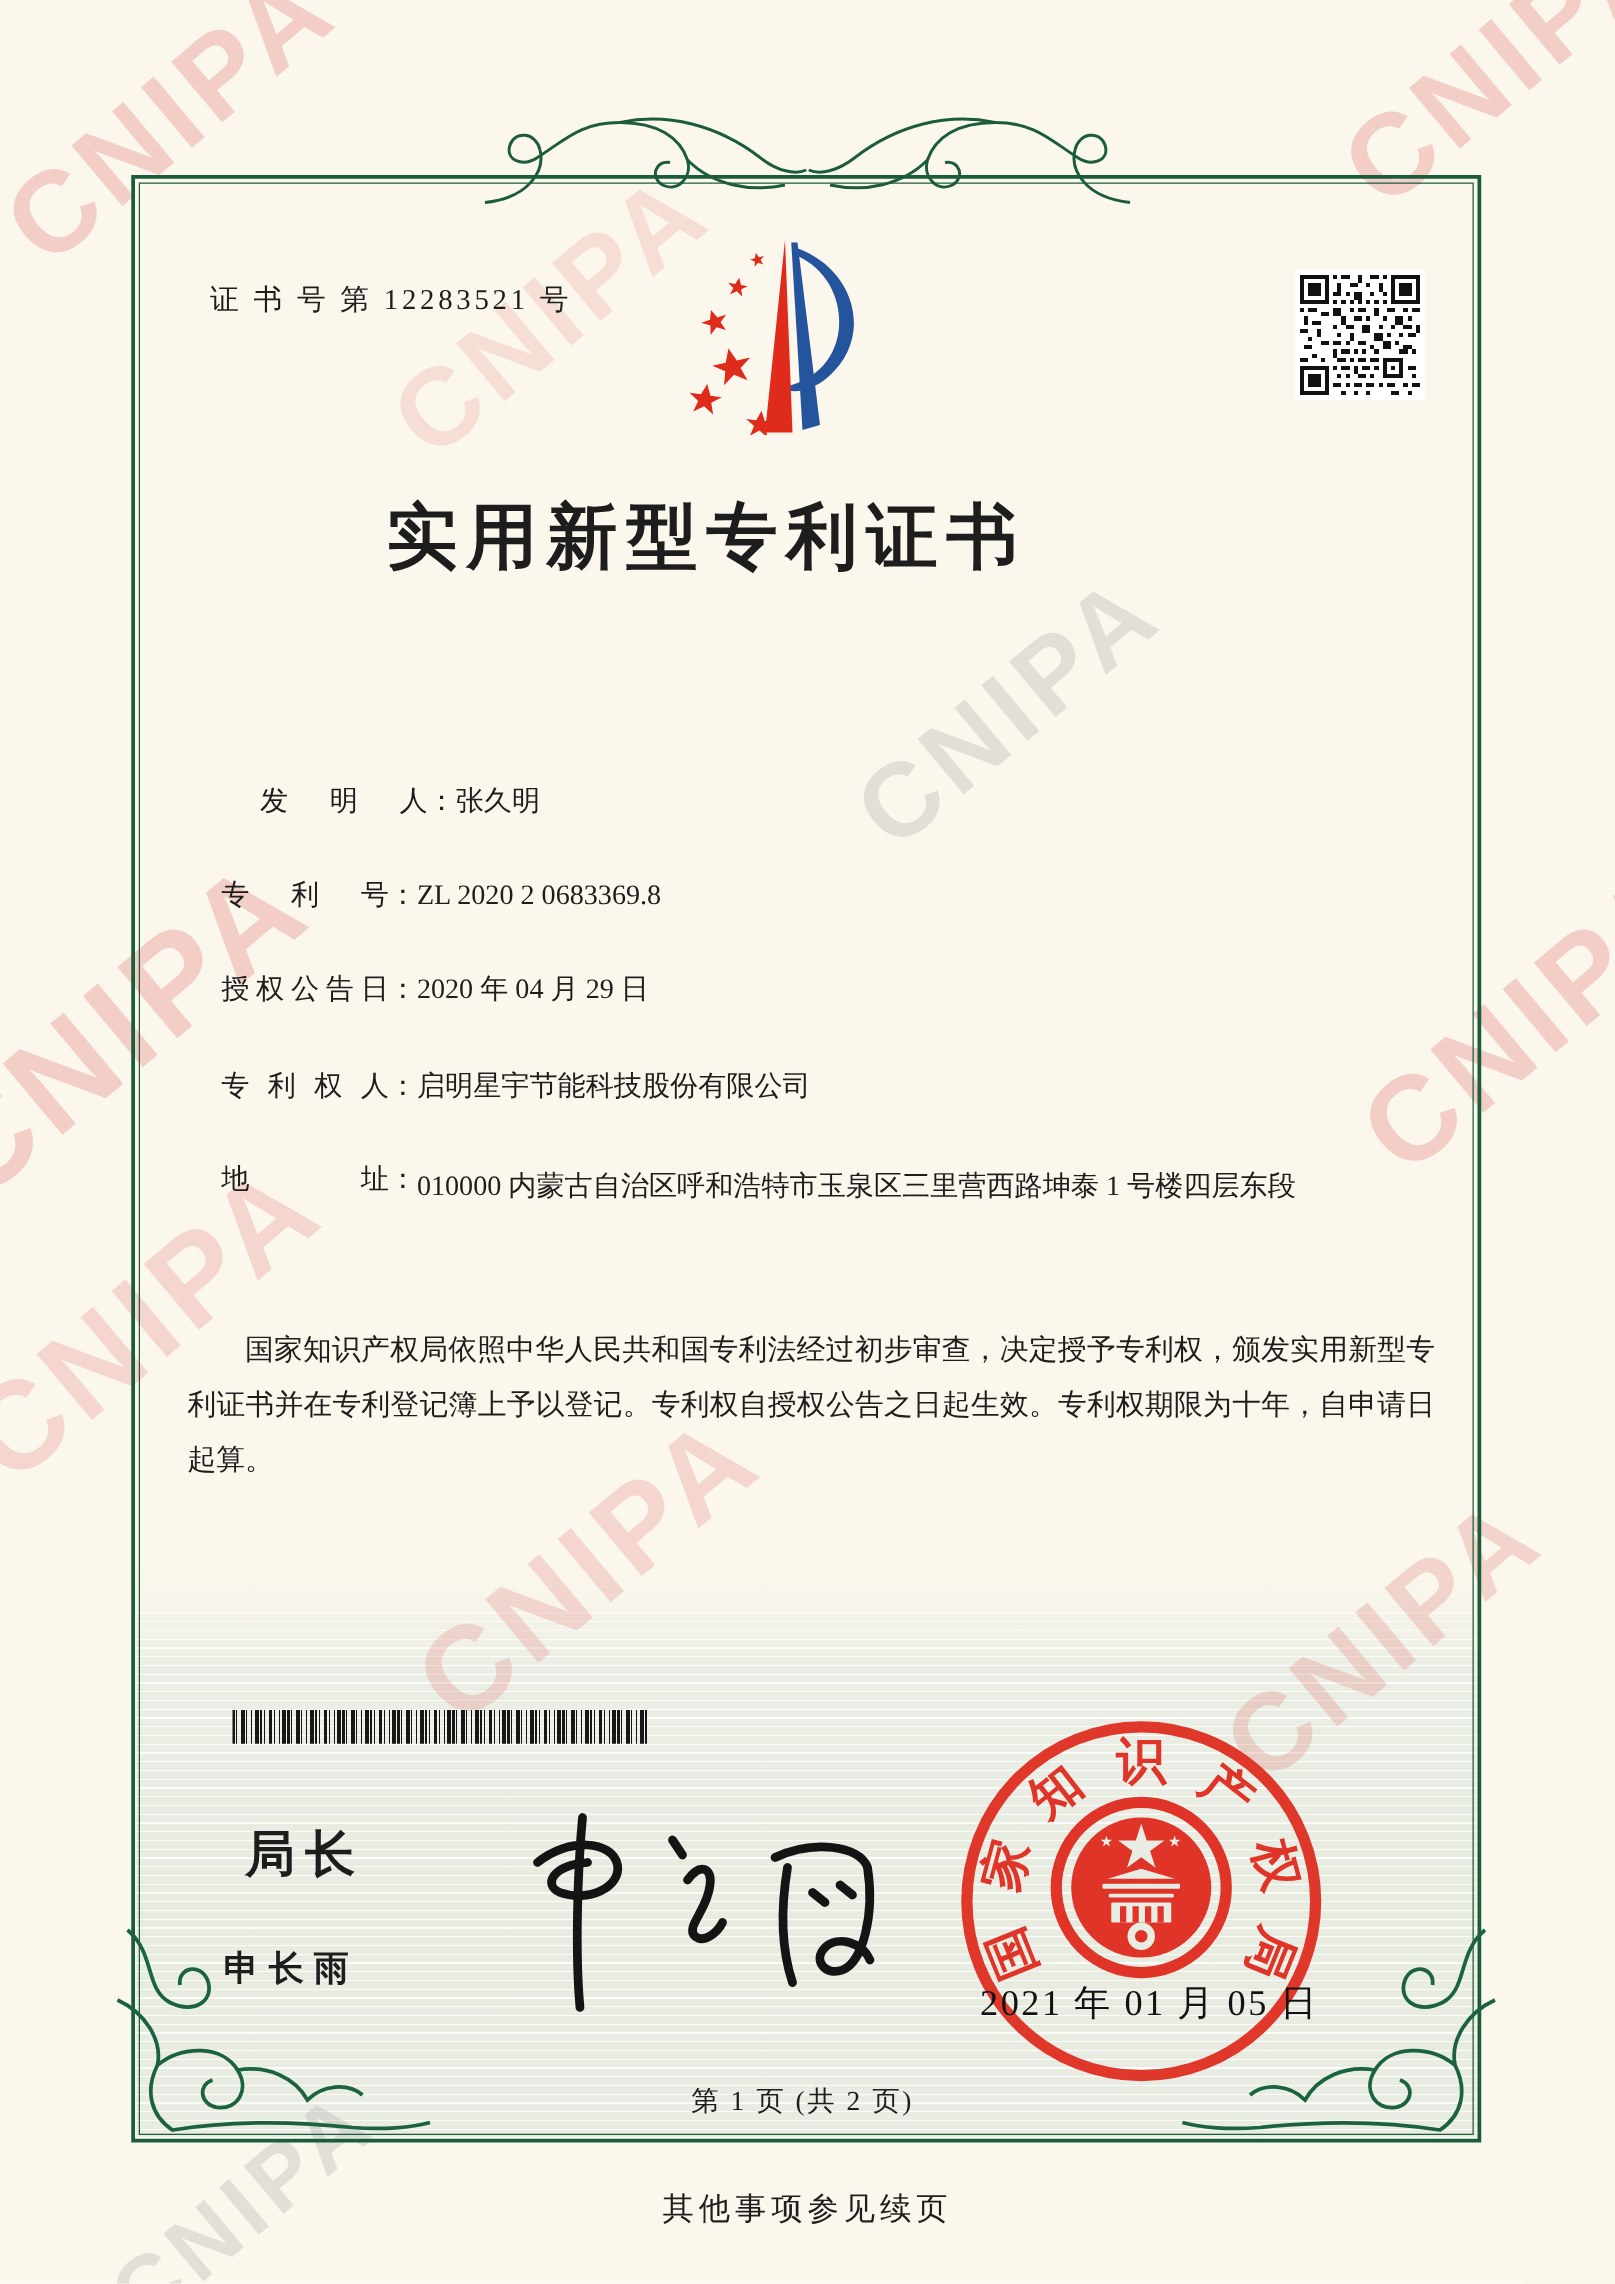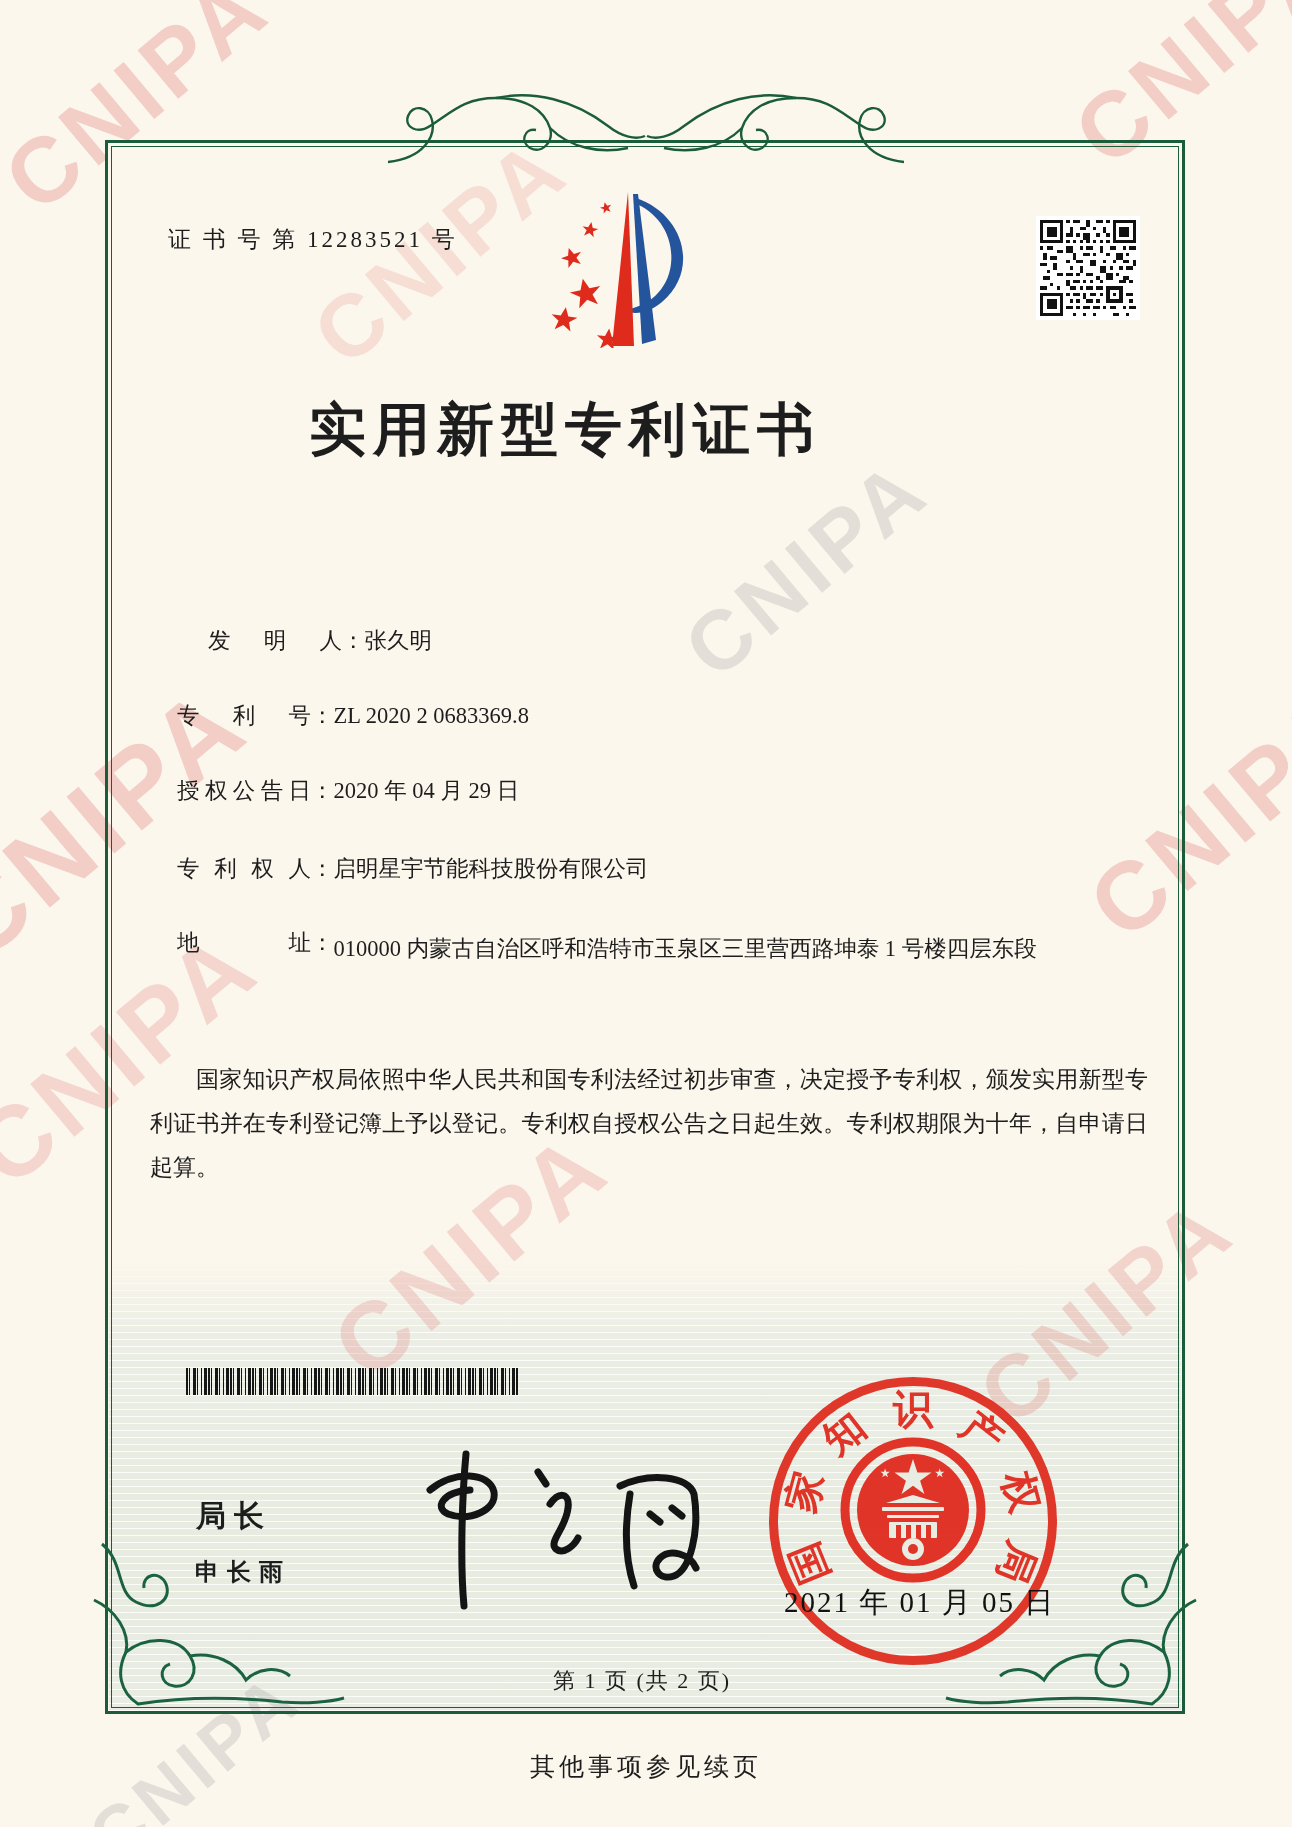--- a/index.html
+++ b/index.html
@@ -50,23 +50,23 @@
 
   
   .barcode{position:absolute;left:186px;top:1368px;width:332px;height:27px;z-index:5;
     background-image:repeating-linear-gradient(90deg,
       #161616 0 2px, rgba(0,0,0,0) 2px 3px,
       #161616 3px 4px, rgba(0,0,0,0) 4px 7px,
       #161616 7px 10px, rgba(0,0,0,0) 10px 11px,
       #161616 11px 12px, rgba(0,0,0,0) 12px 15px,
       #161616 15px 16px, rgba(0,0,0,0) 16px 18px,
       #161616 18px 21px, rgba(0,0,0,0) 21px 22px);}
-  .sig-role{position:absolute;left:196px;top:1496px;font-size:30px;font-weight:bold;
+  .sig-role{position:absolute;left:196px;top:1456px;font-size:40px;font-weight:bold;
     font-family:"Liberation Sans",sans-serif;letter-spacing:8px;z-index:5;}
-  .sig-name{position:absolute;left:195px;top:1556px;font-size:24px;font-weight:bold;
+  .sig-name{position:absolute;left:179px;top:1556px;font-size:28px;font-weight:bold;
     font-family:Liberation Sans, sans-serif;letter-spacing:8px;z-index:5;}
   .signature{position:absolute;left:378px;top:1448px;z-index:5;}
 
   
   .seal{position:absolute;left:769px;top:1377px;width:288px;height:288px;z-index:6;}
   .seal-ring{position:absolute;left:0;top:0;width:270px;height:270px;border:9px solid rgba(222,42,28,.93);
     border-radius:50%;}
   .seal-char{position:absolute;left:50%;top:50%;font-size:40px;font-weight:bold;color:rgba(222,42,28,.95);
     font-family:"Liberation Sans",sans-serif;
     transform:translate(-50%,-50%) rotate(var(--a)) translateY(-112px);}

